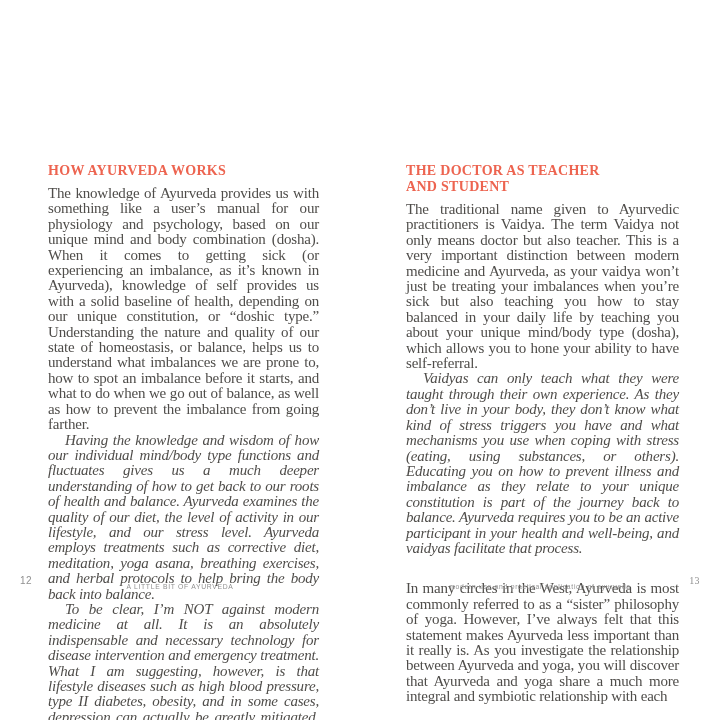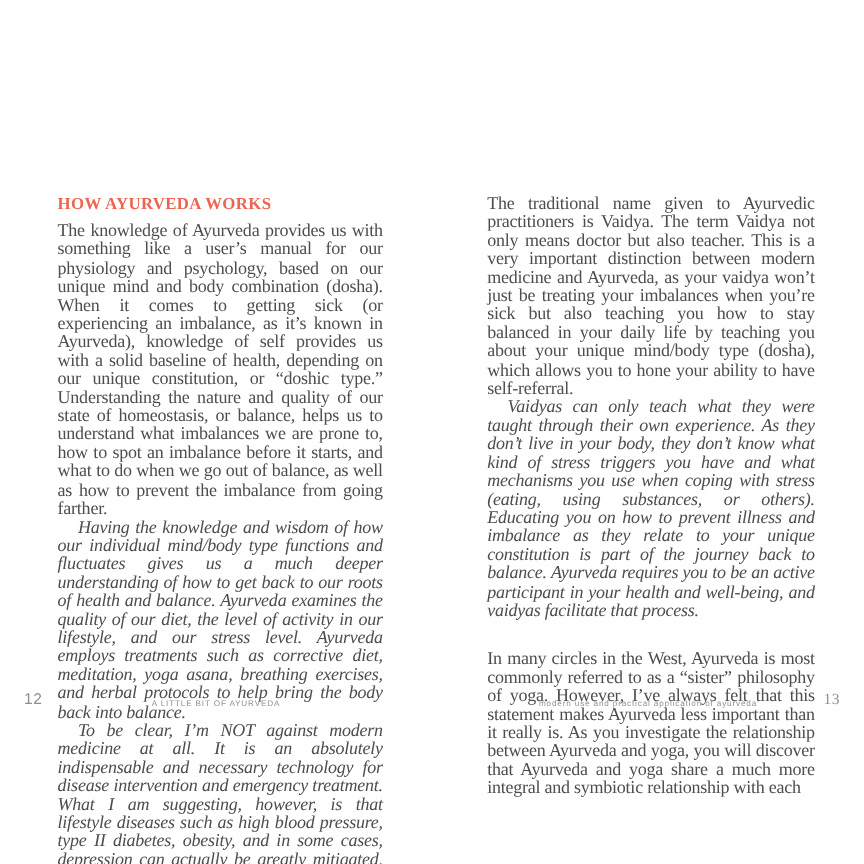--- a/index.html
+++ b/index.html
@@ -60,41 +60,42 @@
     font-size: 6.8px;
     letter-spacing: 0.7px;
     color: #909090;
   }
   .running-title.upper { text-transform: uppercase; }
 
   .page-number {
     position: absolute;
     top: 575px;
     font-family: "Liberation Sans", sans-serif;
-    font-size: 13px;
+    font-size: 10px;
     letter-spacing: 0.4px;
     color: #909090;
   }
   .page-number.num-left  { left: 20px; }
   .page-number.num-right { right: 20px; font-family: Liberation Serif, serif; }
 </style>
 </head>
 <body>
 
 <div class="canvas">
 
   <div class="column left">
     <h2 class="section-heading">HOW AYURVEDA WORKS</h2>
     <p class="body-text">The knowledge of Ayurveda provides us with something like a user’s manual for our physiology and psychology, based on our unique mind and body combination (dosha). When it comes to getting sick (or experiencing an imbalance, as it’s known in Ayurveda), knowledge of self provides us with a solid baseline of health, depending on our unique constitution, or “doshic type.” Understanding the nature and quality of our state of homeostasis, or balance, helps us to understand what imbalances we are prone to, how to spot an imbalance before it starts, and what to do when we go out of balance, as well as how to prevent the imbalance from going farther.</p>
     <p class="body-text indented">Having the knowledge and wisdom of how our individual mind/body type functions and fluctuates gives us a much deeper understanding of how to get back to our roots of health and balance. Ayurveda examines the quality of our diet, the level of activity in our lifestyle, and our stress level. Ayurveda employs treatments such as corrective diet, meditation, yoga asana, breathing exercises, and herbal protocols to help bring the body back into balance.</p>
     <p class="body-text indented">To be clear, I’m NOT against modern medicine at all. It is an absolutely indispensable and necessary technology for disease intervention and emergency treatment. What I am suggesting, however, is that lifestyle diseases such as high blood pressure, type II diabetes, obesity, and in some cases, depression can actually be greatly mitigated, if not cured, with the combination of modern medicine and Ayurvedic protocols.</p>
   </div>
 
   <div class="column right">
     <div>
+      <h2 class="section-heading wrap-narrow">THE DOCTOR AS TEACHER AND STUDENT</h2>
       <p class="body-text">The traditional name given to Ayurvedic practitioners is Vaidya. The term Vaidya not only means doctor but also teacher. This is a very important distinction between modern medicine and Ayurveda, as your vaidya won’t just be treating your imbalances when you’re sick but also teaching you how to stay balanced in your daily life by teaching you about your unique mind/body type (dosha), which allows you to hone your ability to have self-referral.</p>
       <p class="body-text indented">Vaidyas can only teach what they were taught through their own experience. As they don’t live in your body, they don’t know what kind of stress triggers you have and what mechanisms you use when coping with stress (eating, using substances, or others). Educating you on how to prevent illness and imbalance as they relate to your unique constitution is part of the journey back to balance. Ayurveda requires you to be an active participant in your health and well-being, and vaidyas facilitate that process.</p>
     </div>
     <div class="section-2">
       <p class="body-text">In many circles in the West, Ayurveda is most commonly referred to as a “sister” philosophy of yoga. However, I’ve always felt that this statement makes Ayurveda less important than it really is. As you investigate the relationship between Ayurveda and yoga, you will discover that Ayurveda and yoga share a much more integral and symbiotic relationship with each</p>
     </div>
   </div>
 
   <span class="page-number num-left">12</span>
 

